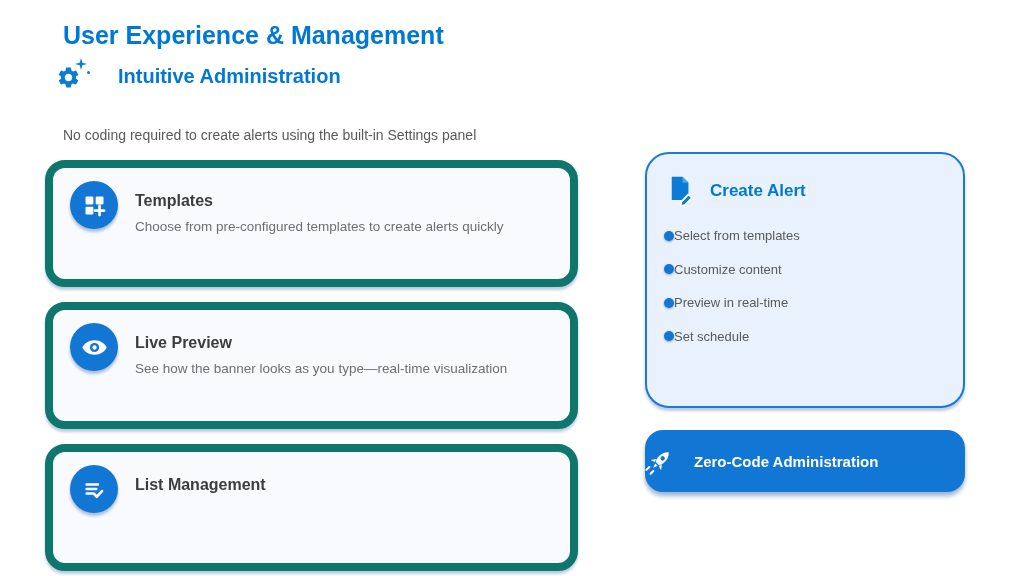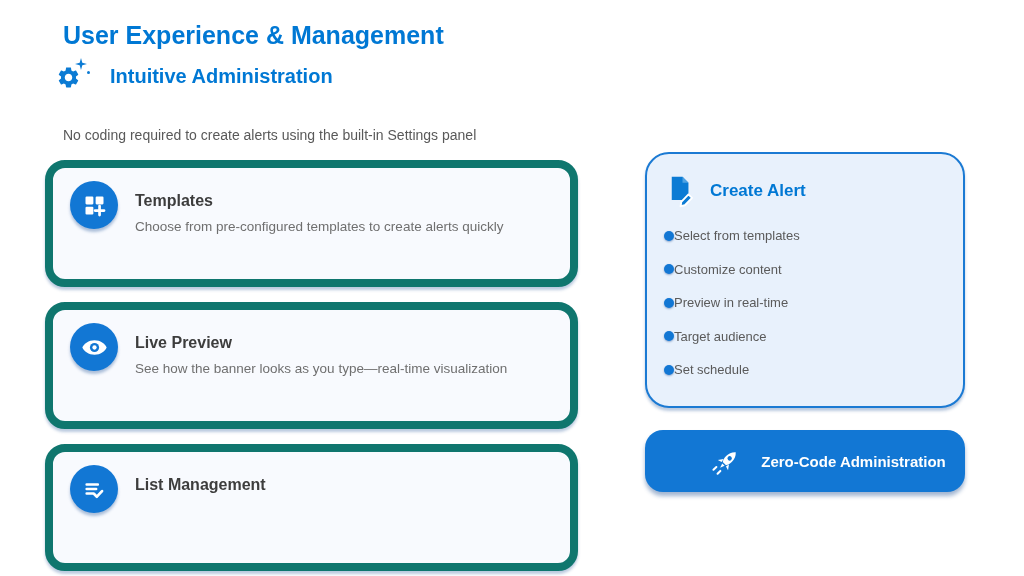--- a/index.html
+++ b/index.html
@@ -11,21 +11,21 @@
     overflow:hidden;
   }
 
   
   .page-title {
     position:absolute; left:63px; top:21px;
     font-size:25px; font-weight:700; color:#0078d4;
   }
   .section-row {
     position:absolute; left:56px; top:61px;
-    display:flex; align-items:center; gap:24px;
+    display:flex; align-items:center; gap:32px;
   }
   .gear-wrap { position:relative; width:30px; height:30px; flex:none; }
   .gear-wrap .gear-svg { position:absolute; left:0; bottom:1px; width:25px; height:25px; }
   .gear-wrap .sparkle-svg { position:absolute; right:-1px; top:-3px; width:12px; height:12px; }
   .gear-wrap .sparkle-dot { position:absolute; right:-4px; top:10px; width:3px; height:3px; border-radius:50%; background:#0b7bd4; }
   .section-title { font-size:20px; font-weight:700; color:#0078d4; }
   .page-desc {
     position:absolute; left:63px; top:127px;
     font-size:14px; color:#595959;
   }
@@ -72,23 +72,22 @@
     width:10px; height:10px; border-radius:50%; background:#1277d4; flex:none;
     box-shadow:0 1px 2px rgba(30,80,150,.45);
   }
   .step-label { font-size:13px; color:#5a5a5a; }
 
   
   .cta {
     position:absolute; left:645px; top:430px; width:320px; height:62px;
     background:#1277d4; border:none; border-radius:18px;
     box-shadow:0 4px 4px rgba(20,70,140,.40);
-    display:flex; align-items:center; justify-content:center; gap:20px;
+    display:flex; align-items:center; gap:20px;
     cursor:pointer;
-    padding-left:48px;
   }
   .cta svg { width:29px; height:29px; overflow:visible; flex:none; }
   .cta-label { font-size:15px; font-weight:700; color:#ffffff; font-family:"Liberation Sans",sans-serif; }
 </style>
 </head>
 <body>
 
 <h1 class="page-title">User Experience &amp; Management</h1>
 
 <div class="section-row">
@@ -168,24 +167,20 @@
     <li class="step">
       <span class="step-dot"></span>
       <span class="step-label">Customize content</span>
     </li>
     <li class="step">
       <span class="step-dot"></span>
       <span class="step-label">Preview in real-time</span>
     </li>
     <li class="step">
       <span class="step-dot"></span>
-      <span class="step-label">Target audience</span>
-    </li>
-    <li class="step">
-      <span class="step-dot"></span>
       <span class="step-label">Set schedule</span>
     </li>
   </ul>
 </div>
 
 <button class="cta">
   <svg viewBox="0 0 24 24" aria-hidden="true">
     <g transform="rotate(45 12 12)" fill="#ffffff">
       <path d="M12 1.2c2.3 2 3.4 4.8 3.4 7.8 0 2-.5 3.9-1.5 5.5h-3.8C9.1 12.9 8.6 11 8.6 9c0-3 1.1-5.8 3.4-7.8z"></path>
       <circle cx="12" cy="8.3" r="1.8" fill="#1277d4"></circle>

